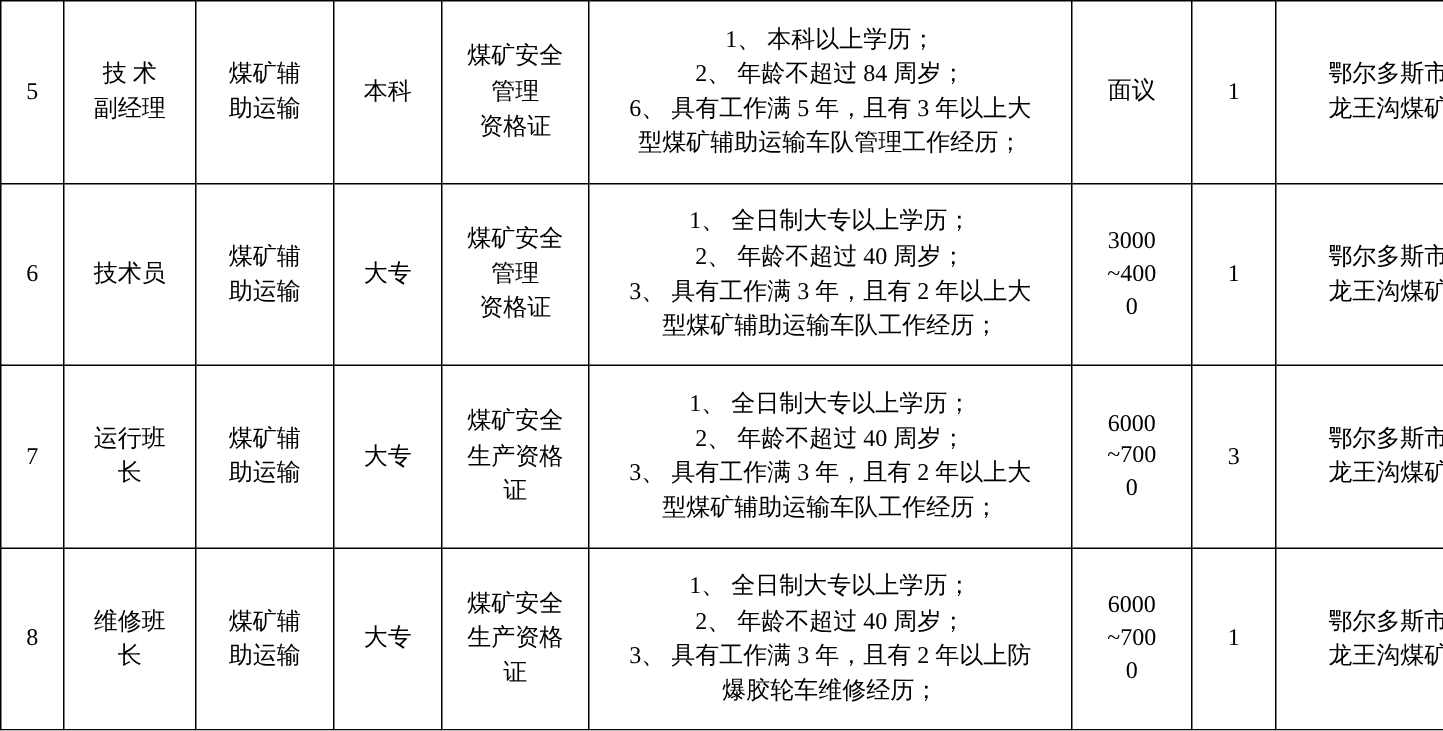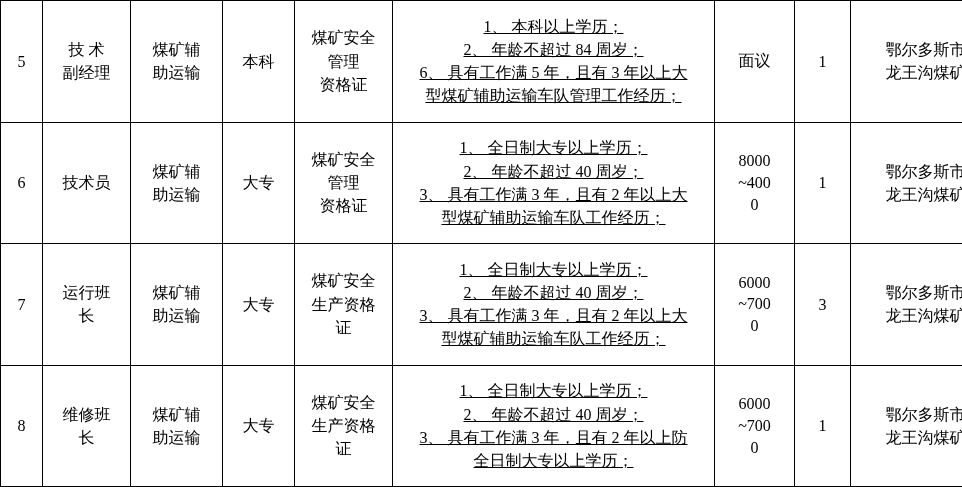--- a/index.html
+++ b/index.html
@@ -49,21 +49,20 @@
 
   td.no, td.count, td.salary {
     font-size: 16px;
   }
   td.requirements {
     text-align: left;
     vertical-align: middle;
     padding: 4px 6px 4px 8px;
     font-size: 16px;
     line-height: 1.5;
-    text-decoration: underline;
   }
   td.requirements .req-line {
     display: block;
     white-space: normal;
     text-indent: 0;
   }
   td.requirements .req-line.wrap {
     padding-left: 0;
   }
   td.salary .sal {
@@ -146,21 +145,21 @@
           <span class="ln">管理</span>
           <span class="ln">资格证</span>
         </td>
         <td class="requirements">
           <span class="req-line">1、 全日制大专以上学历；</span>
           <span class="req-line">2、 年龄不超过 40 周岁；</span>
           <span class="req-line">3、 具有工作满 3 年，且有 2 年以上大</span>
           <span class="req-line wrap">型煤矿辅助运输车队工作经历；</span>
         </td>
         <td class="salary">
-          <span class="sal">8000</span>
+          <span class="sal">3000</span>
           <span class="sal">~400</span>
           <span class="sal">0</span>
         </td>
         <td class="count">1</td>
         <td class="place">
           <span class="pl">鄂尔多斯市</span>
           <span class="pl">龙王沟煤矿</span>
         </td>
 
       </tr>
@@ -213,21 +212,21 @@
         <td class="edu">大专</td>
         <td class="cert">
           <span class="ln">煤矿安全</span>
           <span class="ln">生产资格</span>
           <span class="ln">证</span>
         </td>
         <td class="requirements">
           <span class="req-line">1、 全日制大专以上学历；</span>
           <span class="req-line">2、 年龄不超过 40 周岁；</span>
           <span class="req-line">3、 具有工作满 3 年，且有 2 年以上防</span>
-          <span class="req-line wrap">全日制大专以上学历；</span>
+          <span class="req-line wrap">爆胶轮车维修经历；</span>
         </td>
         <td class="salary">
           <span class="sal">6000</span>
           <span class="sal">~700</span>
           <span class="sal">0</span>
         </td>
         <td class="count">1</td>
         <td class="place">
           <span class="pl">鄂尔多斯市</span>
           <span class="pl">龙王沟煤矿</span>

